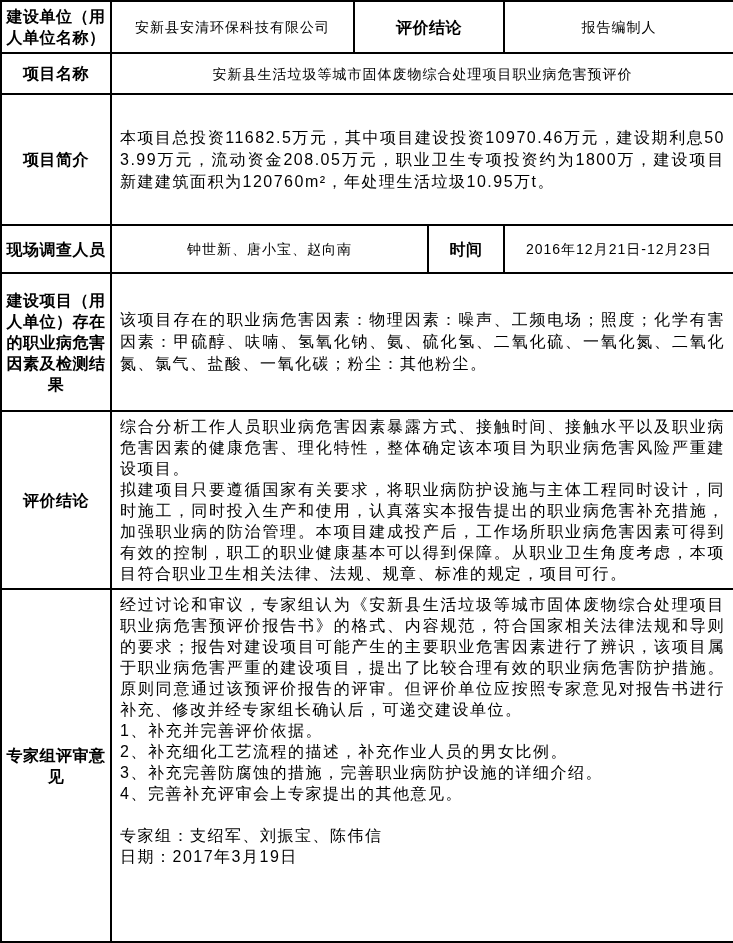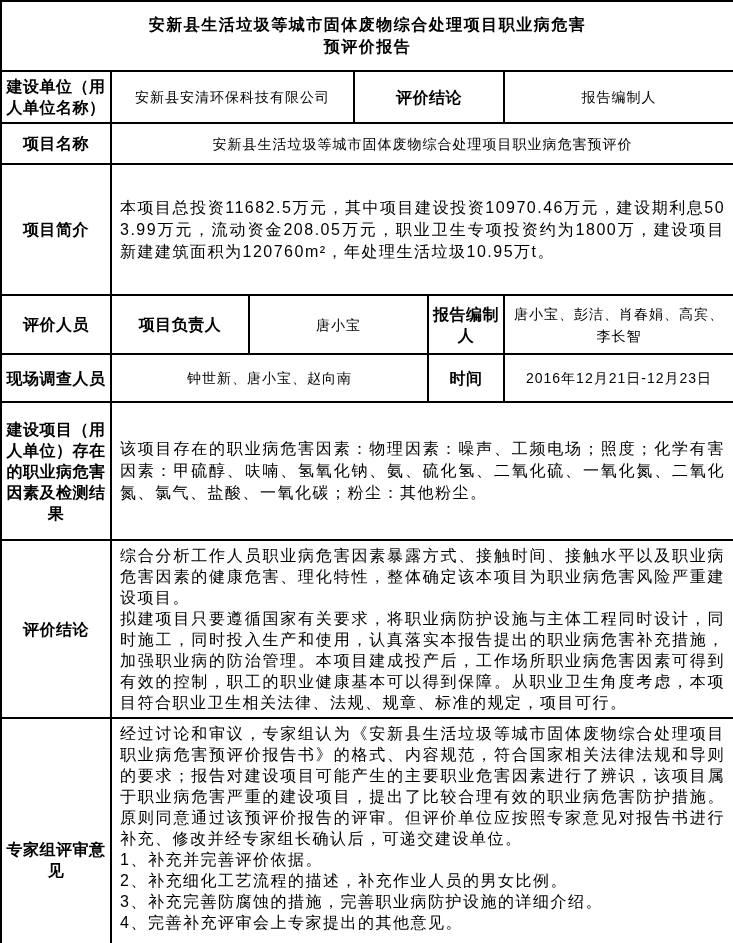--- a/index.html
+++ b/index.html
@@ -81,49 +81,38 @@
   <colgroup>
     <col style="width:110px">
     <col style="width:138px">
     <col style="width:105px">
     <col style="width:74px">
     <col style="width:76px">
     <col style="width:230px">
   </colgroup>
 
   <tbody>
-      <tr class="r-title">
-    <td colspan="6" class="title-cell txt" style="text-align:center;">安新县生活垃圾等城市固体废物综合处理项目职业病危害
-预评价报告</td>
-  </tr>
 
   <tr class="r-unit">
     <td class="lbl">建设单位（用人单位名称）</td>
     <td colspan="2" class="val">安新县安清环保科技有限公司</td>
     <td colspan="2" class="lbl">评价结论</td>
     <td class="val">报告编制人</td>
   </tr>
 
   <tr class="r-name">
     <td class="lbl">项目名称</td>
     <td colspan="5" class="val">安新县生活垃圾等城市固体废物综合处理项目职业病危害预评价</td>
   </tr>
 
   <tr class="r-summary">
     <td class="lbl">项目简介</td>
     <td colspan="5" class="txt">本项目总投资11682.5万元，其中项目建设投资10970.46万元，建设期利息503.99万元，流动资金208.05万元，职业卫生专项投资约为1800万，建设项目新建建筑面积为120760m²，年处理生活垃圾10.95万t。</td>
   </tr>
 
-  <tr class="r-eval">
-    <td class="lbl">评价人员</td>
-    <td class="lbl">项目负责人</td>
-    <td colspan="2" class="val">唐小宝</td>
-    <td class="lbl">报告编制人</td>
-    <td class="val">唐小宝、彭洁、肖春娟、高宾、李长智</td>
-  </tr>
 
   <tr class="r-survey">
     <td class="lbl">现场调查人员</td>
     <td colspan="3" class="val">钟世新、唐小宝、赵向南</td>
     <td class="lbl">时间</td>
     <td class="val">2016年12月21日-12月23日</td>
   </tr>
 
   <tr class="r-hazard">
     <td class="lbl">建设项目（用人单位）存在的职业病危害因素及检测结果</td>

